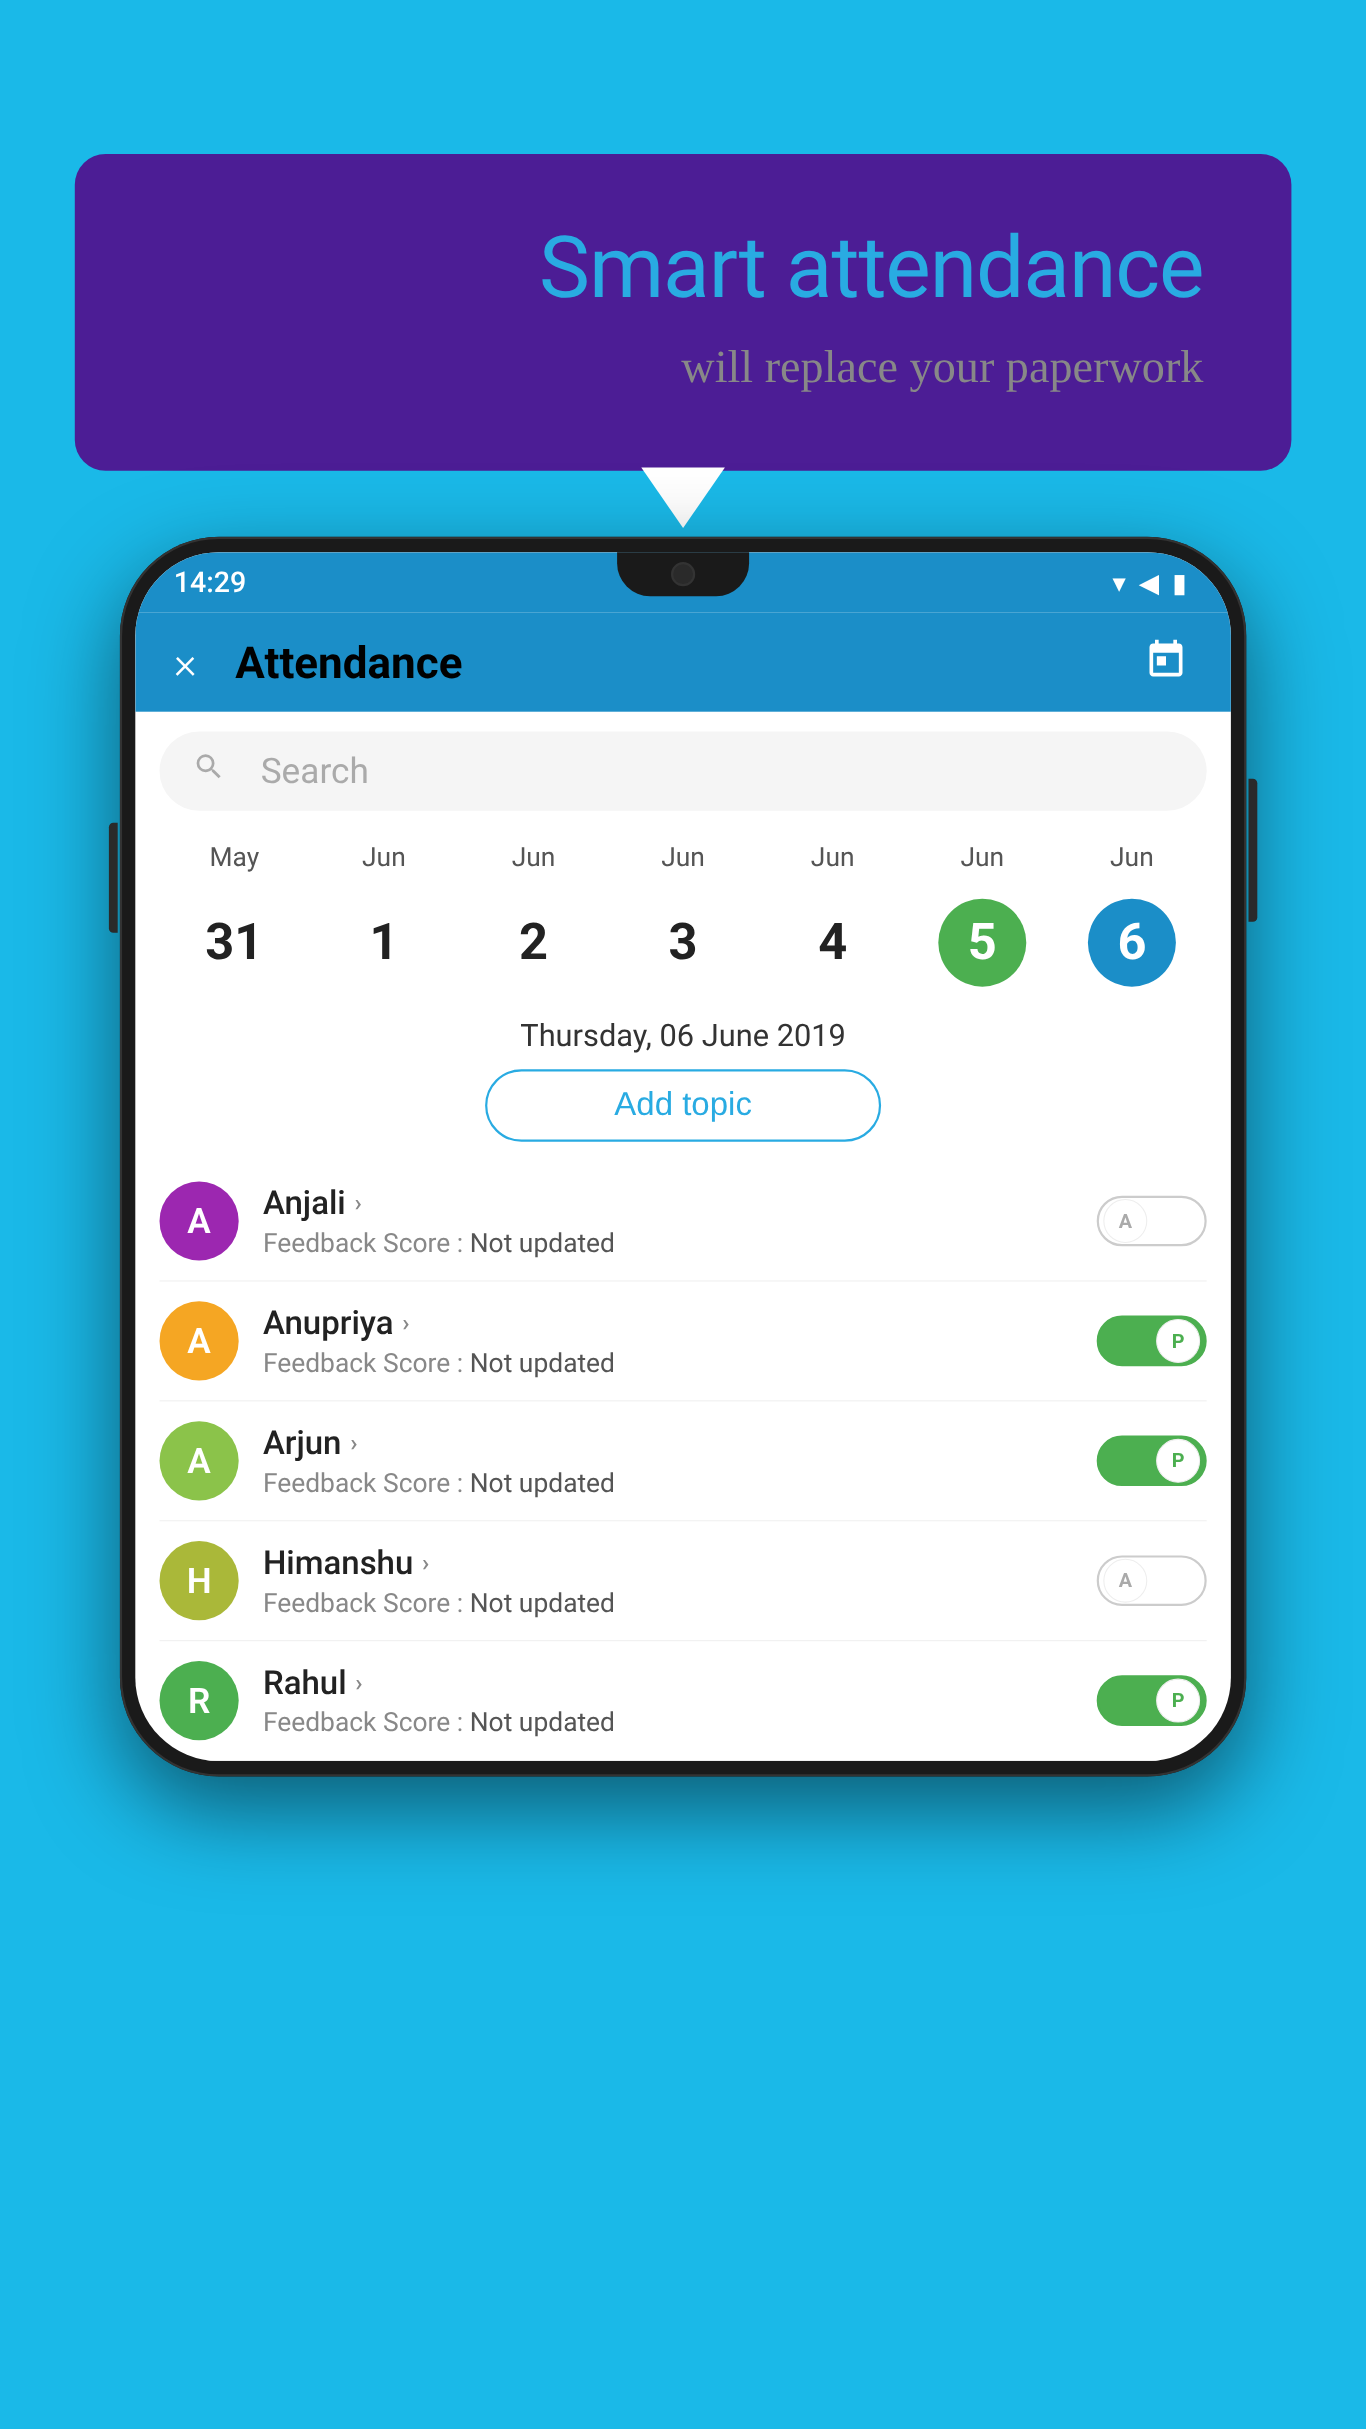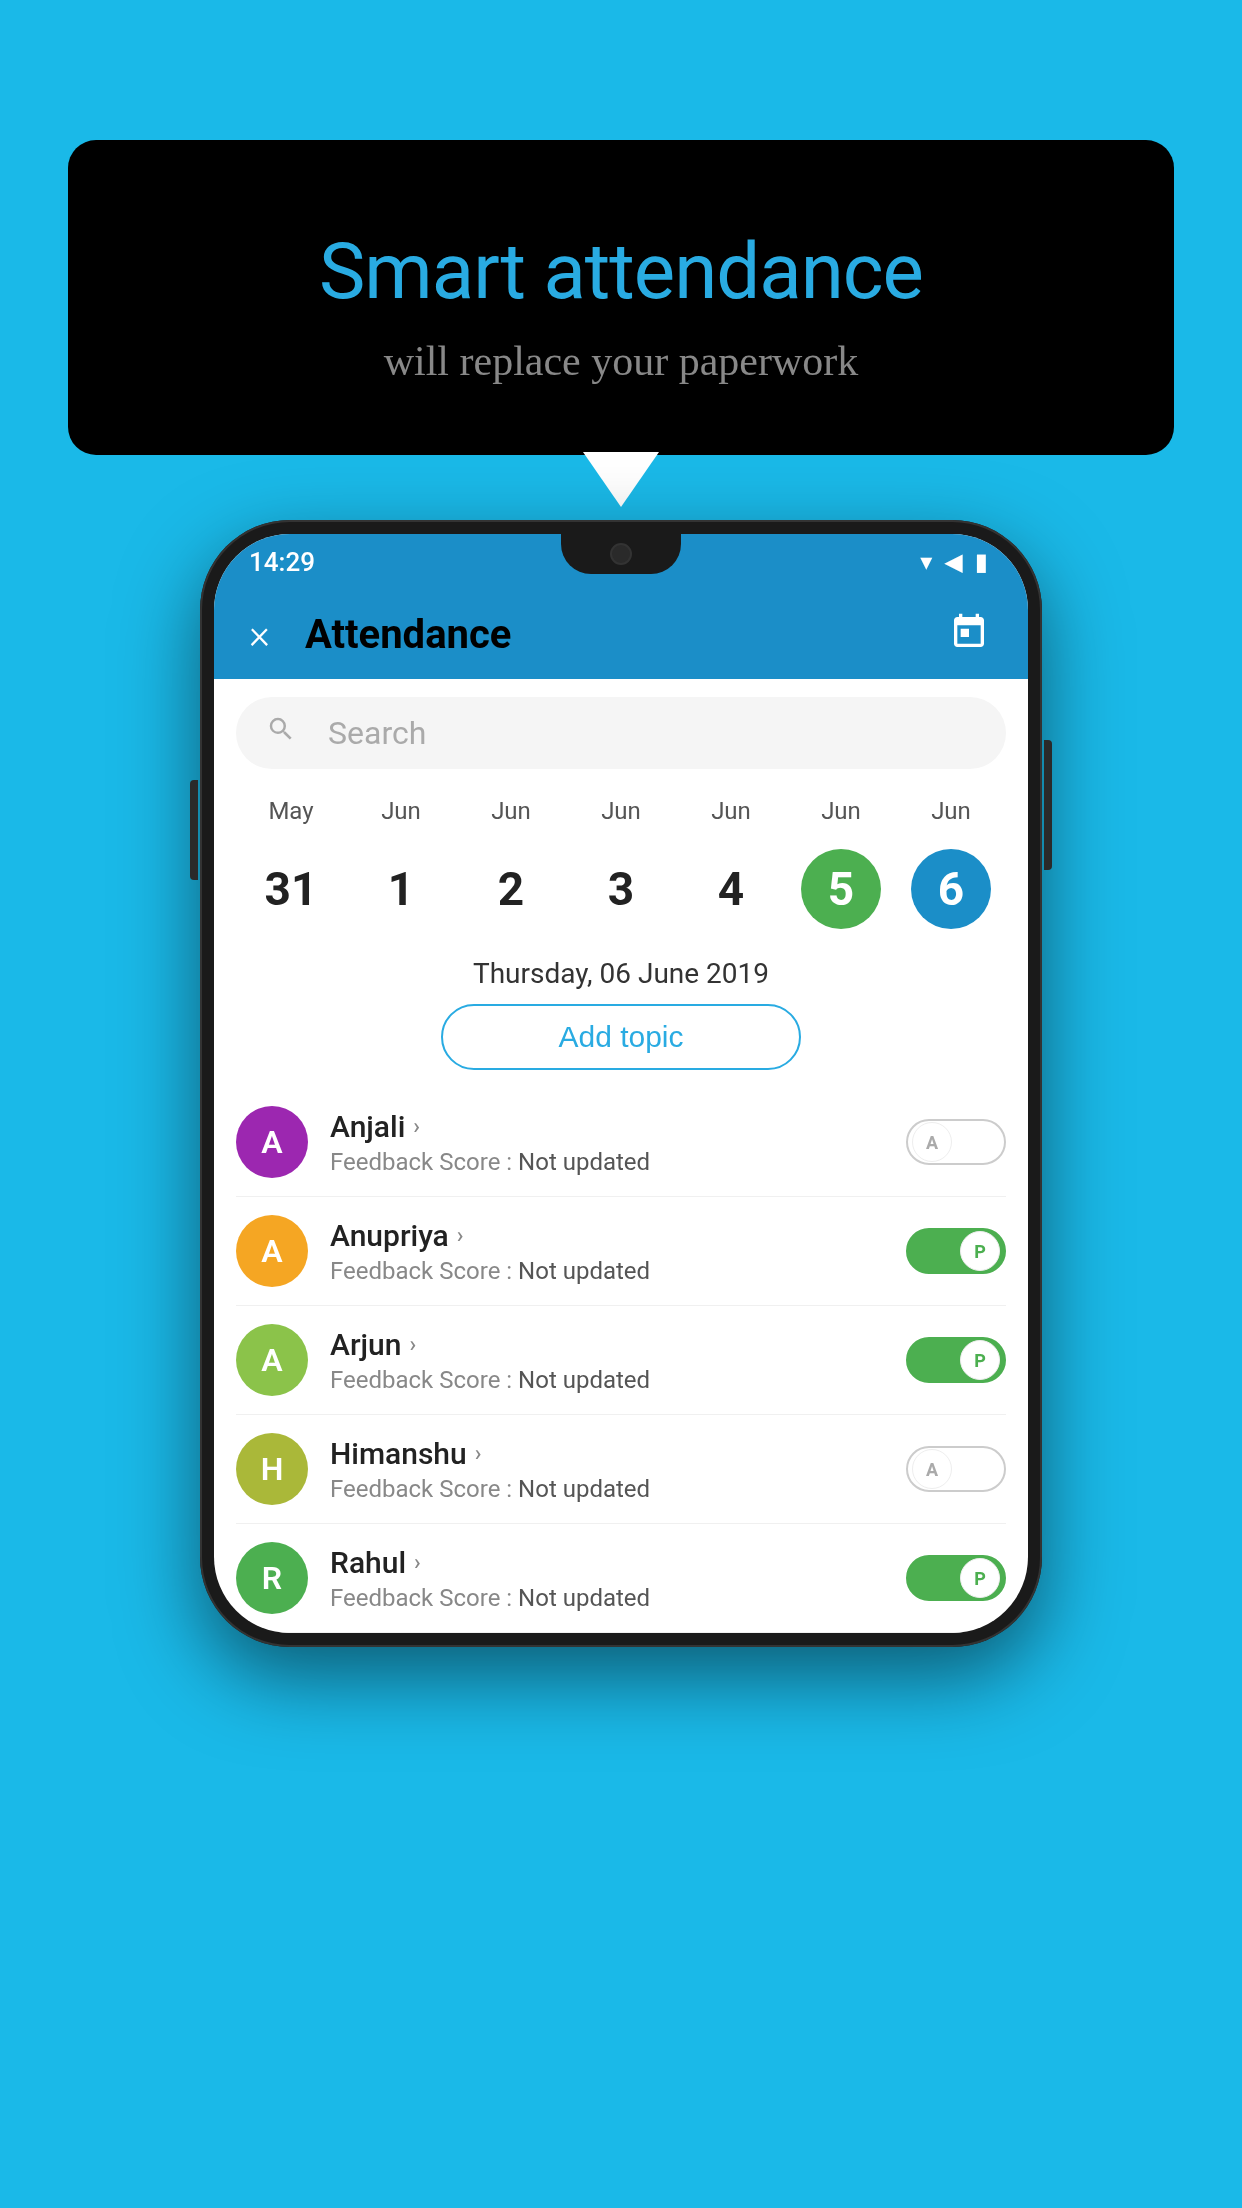--- a/index.html
+++ b/index.html
@@ -15,24 +15,24 @@
 
     
     .speech-bubble-container {
       position: absolute;
       top: 140px;
       left: 68px;
       right: 68px;
     }
 
     .speech-bubble {
-      background: #000000;
+      background: #4c1d95;
       border-radius: 28px;
-      padding: 86px 80px 70px;
-      text-align: center;
+      padding: 59px 80px 70px;
+      text-align: right;
       position: relative;
     }
 
     .speech-bubble::after {
       content: '';
       position: absolute;
       bottom: -52px;
       left: 50%;
       transform: translateX(-50%);
       width: 0;
@@ -53,24 +53,24 @@
     .bubble-subtitle {
       font-size: 42px;
       color: #888;
       font-weight: 300;
       font-family: Liberation Serif, serif;
     }
 
     
     .phone-container {
       position: absolute;
-      top: 520px;
+      top: 488px;
       left: 50%;
       transform: translateX(-50%);
-      width: 842px;
+      width: 1024px;
     }
 
     .phone-outer {
       background: #1a1a1a;
       border-radius: 90px;
       padding: 14px;
       box-shadow: 0 30px 80px rgba(0,0,0,0.5), inset 0 0 0 2px #333;
       position: relative;
     }
 

